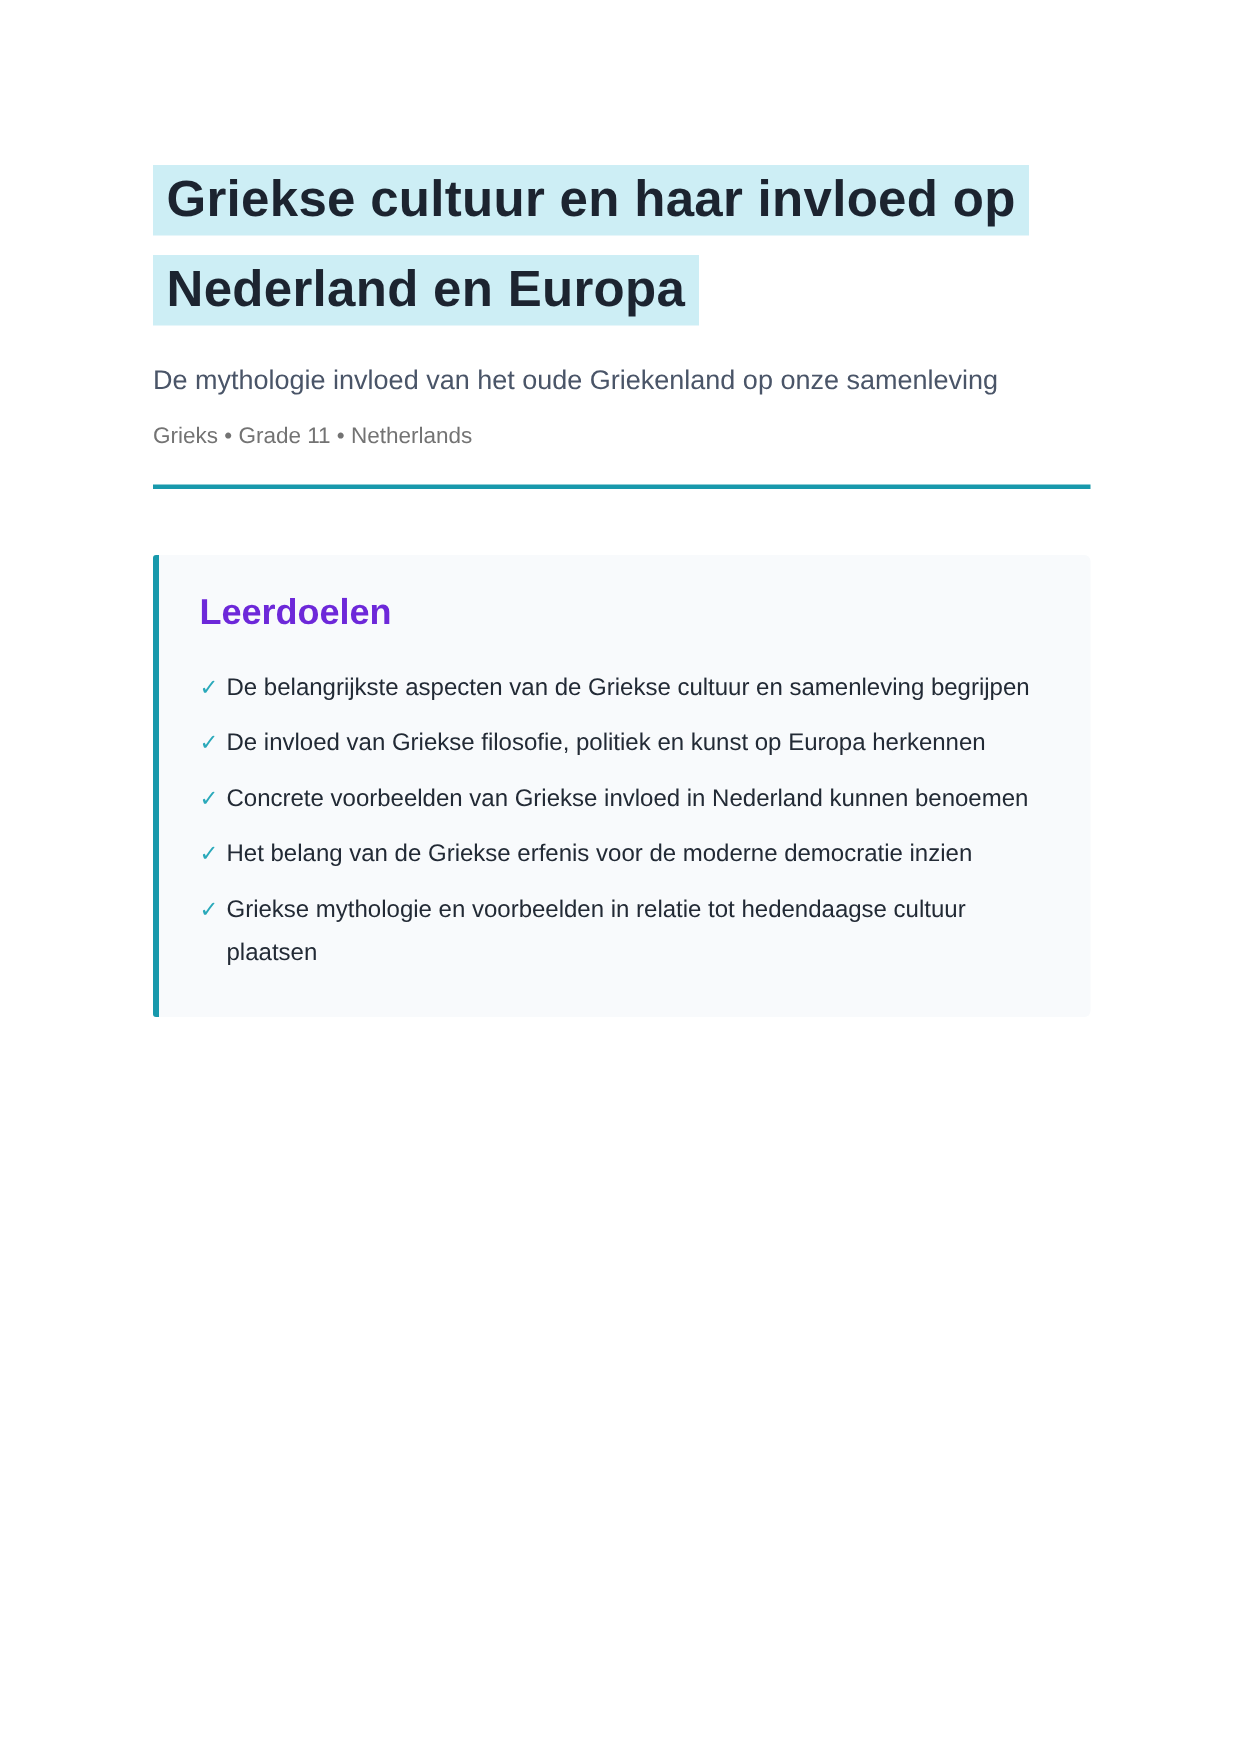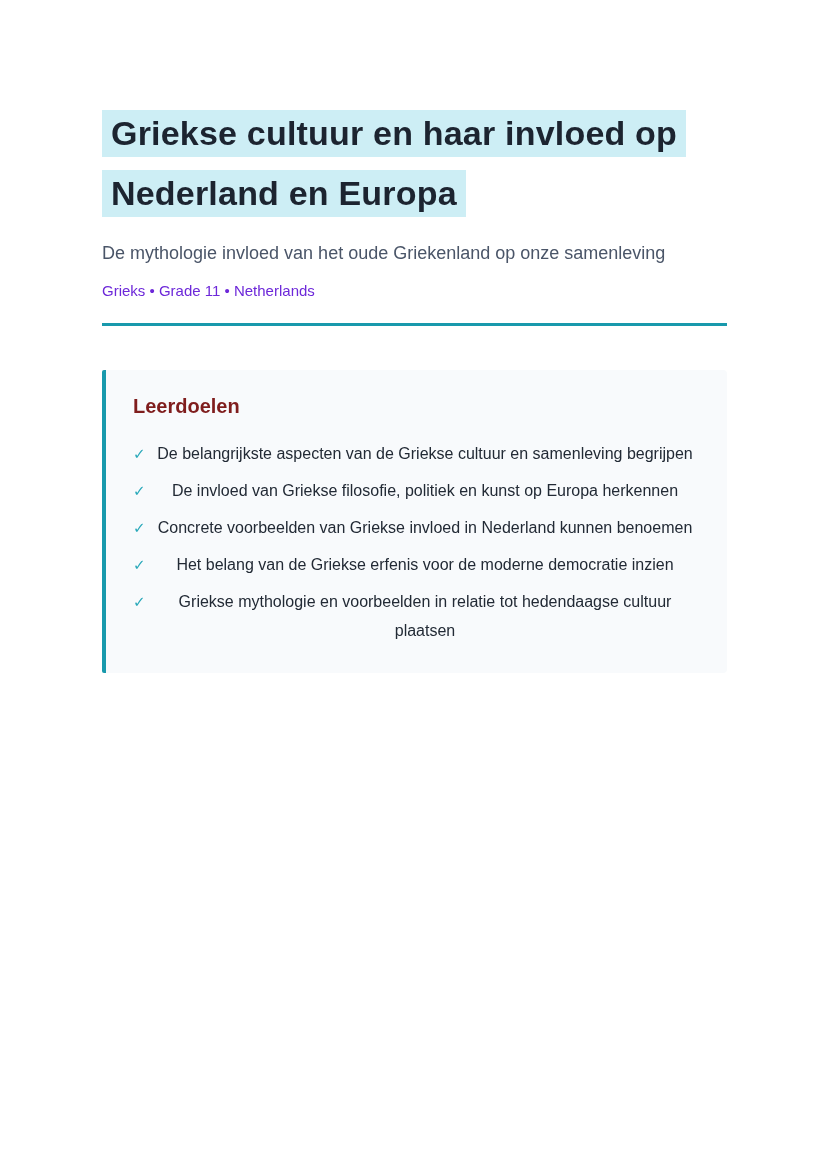--- a/index.html
+++ b/index.html
@@ -34,41 +34,41 @@
   p.lesson-subtitle {
     margin-top: 17px;
     font-size: 18px;
     line-height: 26px;
     color: #4a5568;
   }
   p.lesson-meta {
     margin-top: 15px;
     font-size: 15px;
     line-height: 20px;
-    color: #6d28d9;
+    color: #737373;
   }
   .divider {
     margin-top: 22px;
     width: 625px;
     height: 3px;
     background: #1899ac;
     border: none;
   }
   .objectives-card {
     margin-top: 44px;
     width: 625px;
     background: #f8fafc;
     border-left: 4px solid #1899ac;
     border-radius: 2px 4px 4px 2px;
     padding: 25px 28px 28px 27px;
   }
   .objectives-heading {
-    font-size: 20px;
+    font-size: 24px;
     font-weight: 700;
-    color: #7f1d1d;
+    color: #6d28d9;
     margin-bottom: 21px;
   }
   ul.objectives-list {
     list-style: none;
   }
   ul.objectives-list li {
     display: flex;
     align-items: flex-start;
     margin-bottom: 8px;
     font-size: 16px;
@@ -79,21 +79,20 @@
   .check-icon {
     color: #2aa9ba;
     font-size: 15px;
     line-height: 29px;
     width: 18px;
     flex: 0 0 18px;
   }
   .objective-text {
     flex: 1 1 auto;
     max-width: 560px;
-    text-align: center;
   }
 </style>
 </head>
 <body>
 
 <div class="page">
   <div class="content">
 
     <h1 class="lesson-title"><span class="hl">Griekse cultuur en haar invloed op Nederland en Europa</span></h1>
 

